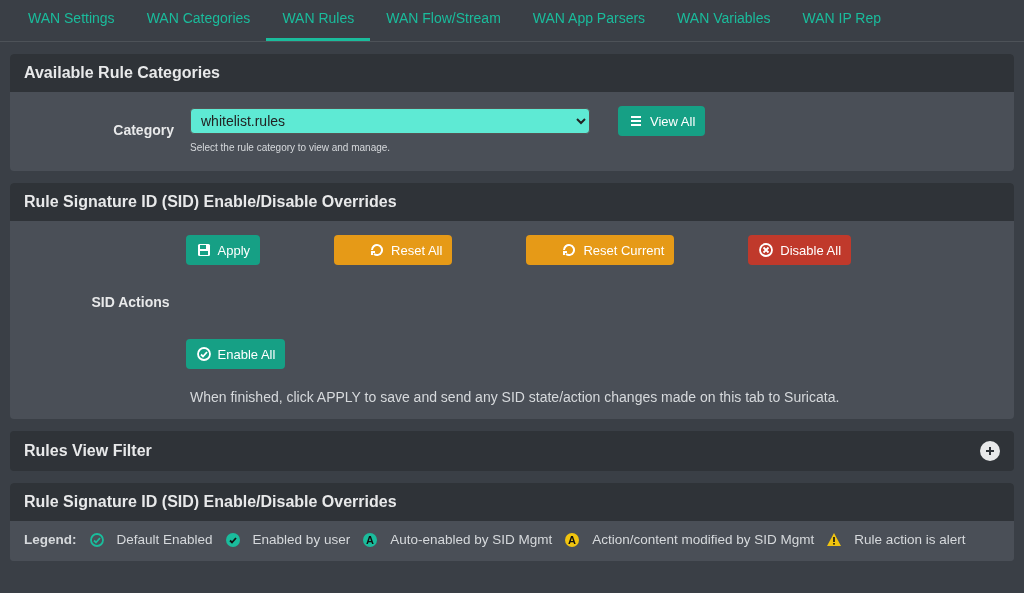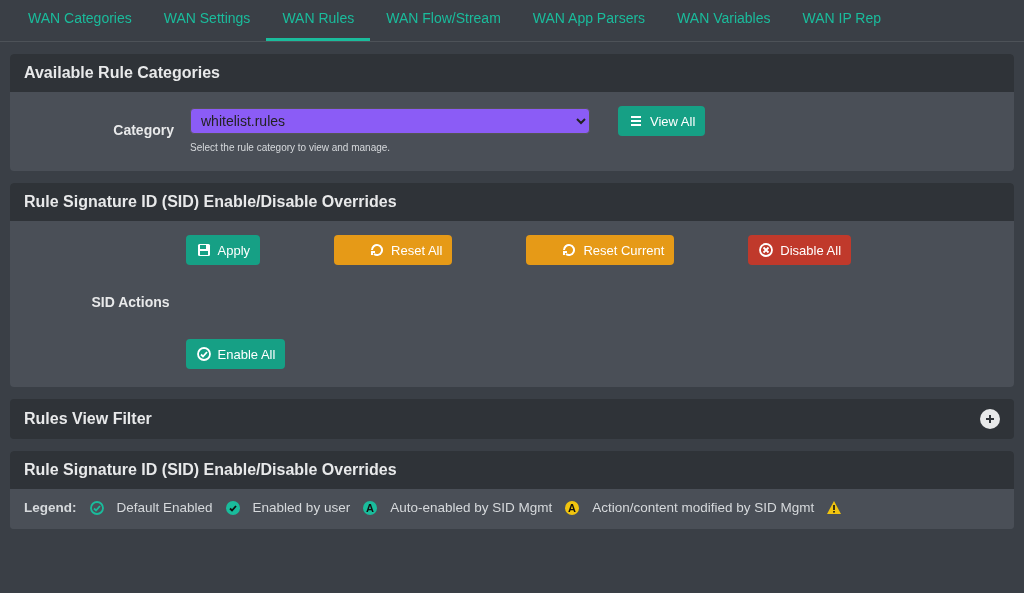--- a/index.html
+++ b/index.html
@@ -66,21 +66,21 @@
     gap: 6px;
   }
   .select-row {
     display: flex;
     align-items: center;
     gap: 28px;
   }
   select.category {
     width: 400px;
     height: 26px;
-    background: #8b5cf6;
+    background: #5eead4;
     border: 1px solid #555;
     border-radius: 4px;
     font-size: 14px;
     padding: 2px 6px;
     color: #222;
   }
   .helptext {
     color: #d6d9dc;
     font-size: 10px;
   }
@@ -140,22 +140,22 @@
   .ic-A-green circle{ fill:#1abc9c;} .ic-A-green text{fill:#111; font-size:11px; font-weight:700;}
   .ic-A-orange circle{ fill:#f1c40f;} .ic-A-orange text{fill:#111; font-size:11px; font-weight:700;}
   .ic-warn-yellow path{ fill:#f1c40f;}
   .panel-tight .panel-body{ padding:0; }
   .panel-tight .legend-wrap{ background:#4a4f57; }
 </style>
 </head>
 <body>
 
 <div class="tabs">
+  <div class="tab">WAN Settings</div>
   <div class="tab">WAN Categories</div>
-  <div class="tab">WAN Settings</div>
   <div class="tab active">WAN Rules</div>
   <div class="tab">WAN Flow/Stream</div>
   <div class="tab">WAN App Parsers</div>
   <div class="tab">WAN Variables</div>
   <div class="tab">WAN IP Rep</div>
 </div>
 
 <div class="panel">
   <div class="panel-header">
     <span>Available Rule Categories</span>
@@ -236,20 +236,21 @@
           <span class="icon">
             <svg class="ic" viewBox="0 0 16 16">
                 <circle cx="8" cy="8" r="6" fill="none" stroke="#fff" stroke-width="1.8"></circle>
                 <path d="M5 8.5l2 2 4-4.5" fill="none" stroke="#fff" stroke-width="1.8"></path>
               </svg>
           </span>
           <span>Enable All</span>
         </button>
       </div>
     </div>
+    <div class="sid-note">When finished, click APPLY to save and send any SID state/action changes made on this tab to Suricata.</div>
   </div>
 </div>
 
 <div class="panel">
   <div class="panel-header">
     <span>Rules View Filter</span>
     <span class="plus-round">
       <svg width="12" height="12" viewBox="0 0 12 12">
           <path d="M6 2v8M2 6h8" stroke="#2f3338" stroke-width="2"></path>
         </svg>
@@ -292,20 +293,21 @@
               <text x="8" y="11.5" text-anchor="middle">A</text>
             </svg>
             <span>Action/content modified by SID Mgmt</span>
           </span>
         <span class="legend-item">
             <svg class="ic ic-warn-yellow" viewBox="0 0 16 16">
               <path d="M8 1l7 13H1z"></path>
               <rect x="7.2" y="5" width="1.6" height="5" fill="#111"></rect>
               <rect x="7.2" y="11" width="1.6" height="1.6" fill="#111"></rect>
             </svg>
+            <span>Rule action is alert</span>
           </span>
 
       </div>
 
     </div>
 
   </div>
 </div>
 
 </body></html>

